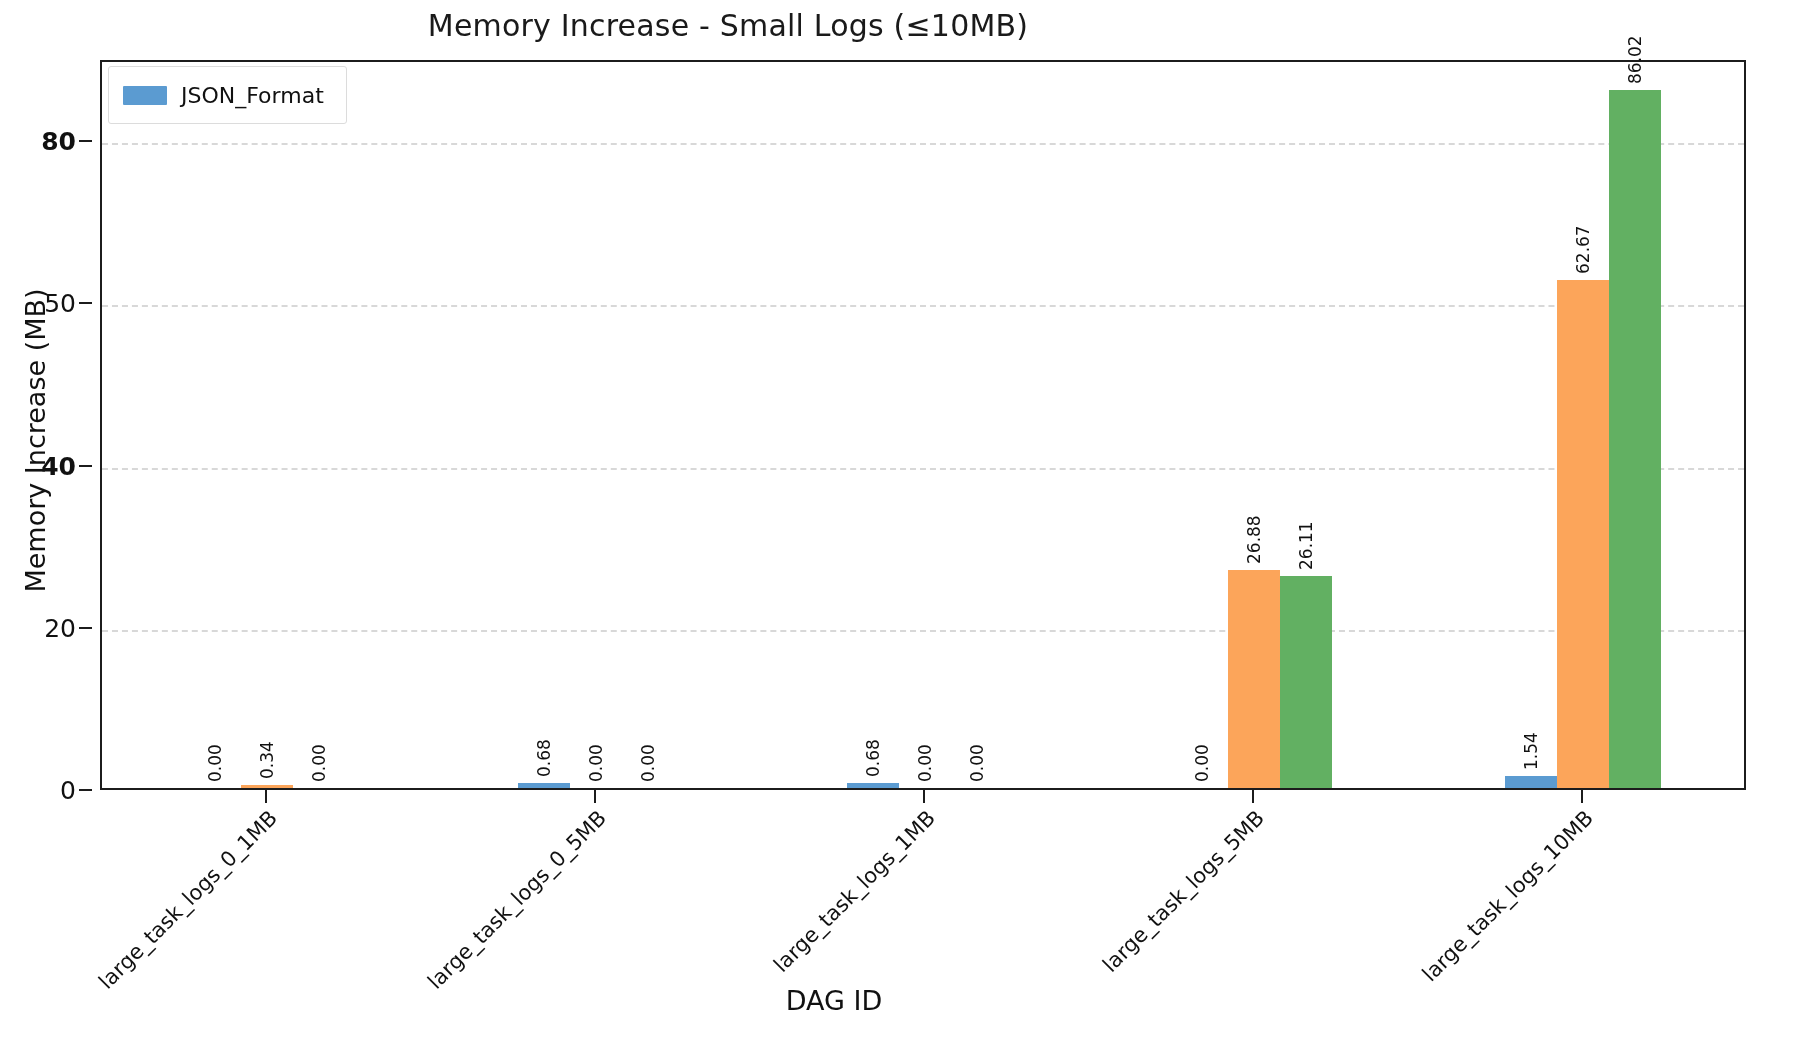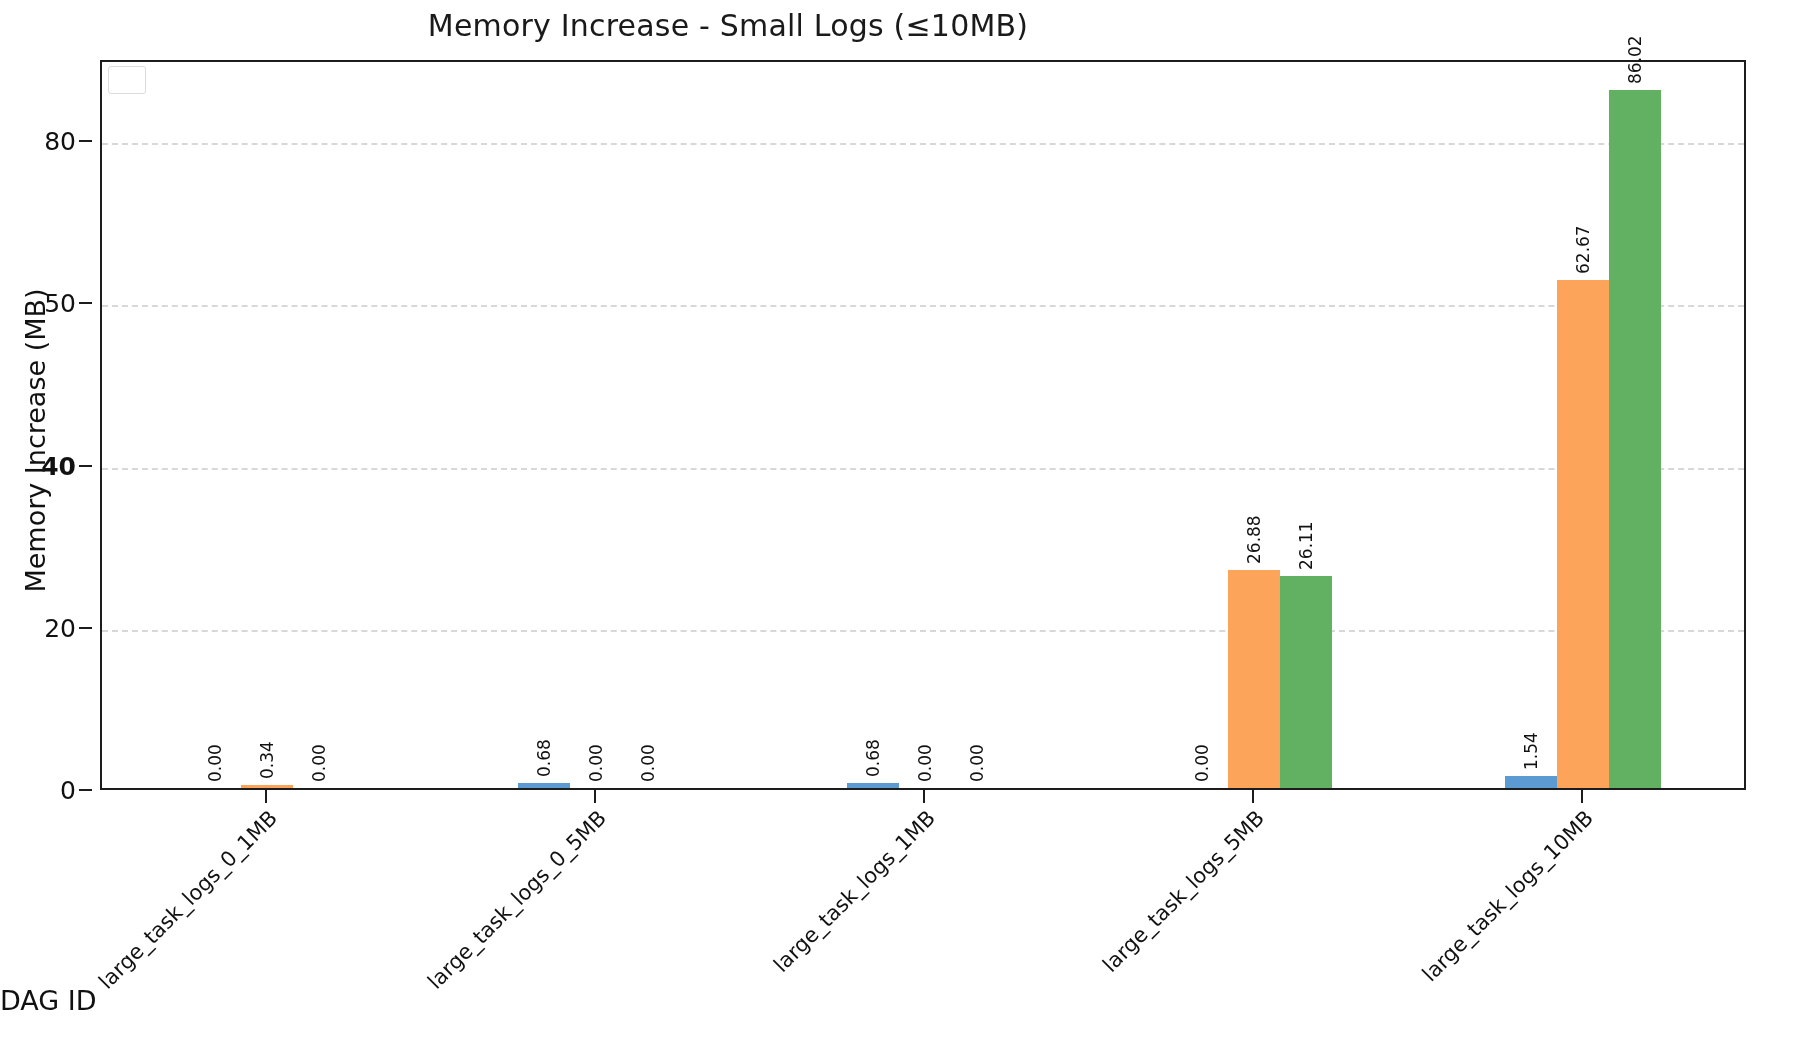--- a/index.html
+++ b/index.html
@@ -46,21 +46,21 @@
   }
 
   
   .xtick-mark{position:absolute;top:790px;width:0;height:13px;
     border-left:2.2px solid #1c1c1c;}
   .xtick-label{
     position:absolute;top:806px;font-size:21px;color:#111;white-space:nowrap;
     transform-origin:right top;transform:rotate(-45deg);
   }
   #x-axis-title{
-    position:absolute;left:0;top:985px;width:1668px;text-align:left;
+    position:absolute;left:0;top:985px;width:1668px;text-align:center;
     font-size:27px;color:#111;
   }
 
   
   #legend{
     position:absolute;left:108px;top:66px;
     background:#ffffff;border:1.3px solid #dcdcdc;border-radius:3px;
     padding:13px 22px 13px 14px;box-shadow:0 0 0 0 rgba(0,0,0,0);
   }
   .legend-row{display:flex;align-items:center;height:30px;}
@@ -80,21 +80,21 @@
   <div id="y-axis">
     <div id="y-axis-title">Memory Increase (MB)</div>
   <div class="ytick-label" style="top: 790px;">0</div>
       <div class="ytick-mark" style="top: 790px;"></div>
       <div class="ytick-label" style="top: 627.778px; margin-left: 16px;">20</div>
       <div class="ytick-mark" style="top: 627.778px;"></div>
       <div class="ytick-label" style="top: 465.556px; font-weight: bold;">40</div>
       <div class="ytick-mark" style="top: 465.556px;"></div>
       <div class="ytick-label" style="top: 303.333px;">50</div>
       <div class="ytick-mark" style="top: 303.333px;"></div>
-      <div class="ytick-label" style="top: 141.111px;">80</div>
+      <div class="ytick-label" style="top: 141.111px; font-weight: bold;">80</div>
       <div class="ytick-mark" style="top: 141.111px;"></div>
     </div>
 
   <div id="plot-area">
     <div id="grid">
         <div class="gridline" style="top: 567.778px;"></div>
         <div class="gridline" style="top: 405.556px;"></div>
         <div class="gridline" style="top: 243.333px;"></div>
         <div class="gridline" style="top: 81.1111px;"></div>
       </div>
@@ -128,20 +128,24 @@
         <div class="bar s1" style="left: 1455.4px; width: 52px; height: 508.323px;"></div>
         <div class="bar-label" style="left: 1490.4px; bottom: 514.323px;">62.67</div>
         <div class="bar s2" style="left: 1507.4px; width: 52px; height: 697.718px;"></div>
         <div class="bar-label" style="left: 1542.4px; bottom: 703.718px;">86.02</div>
       </div>
   </div>
 
   <div id="x-axis-title">DAG ID</div>
 
   <div id="legend">
+      <div class="legend-row">
+        <span class="legend-swatch s0"></span>
+        <span class="legend-text">JSON_Format</span>
+      </div>
     </div>
 
 <div class="xtick-mark" style="left: 264.6px;"></div>
     <div class="xtick-label" style="left: 14.6px; width: 250px; text-align: right;">large_task_logs_0_1MB</div>
     <div class="xtick-mark" style="left: 593.8px;"></div>
     <div class="xtick-label" style="left: 343.8px; width: 250px; text-align: right;">large_task_logs_0_5MB</div>
     <div class="xtick-mark" style="left: 923px;"></div>
     <div class="xtick-label" style="left: 673px; width: 250px; text-align: right;">large_task_logs_1MB</div>
     <div class="xtick-mark" style="left: 1252.2px;"></div>
     <div class="xtick-label" style="left: 1002.2px; width: 250px; text-align: right;">large_task_logs_5MB</div>

